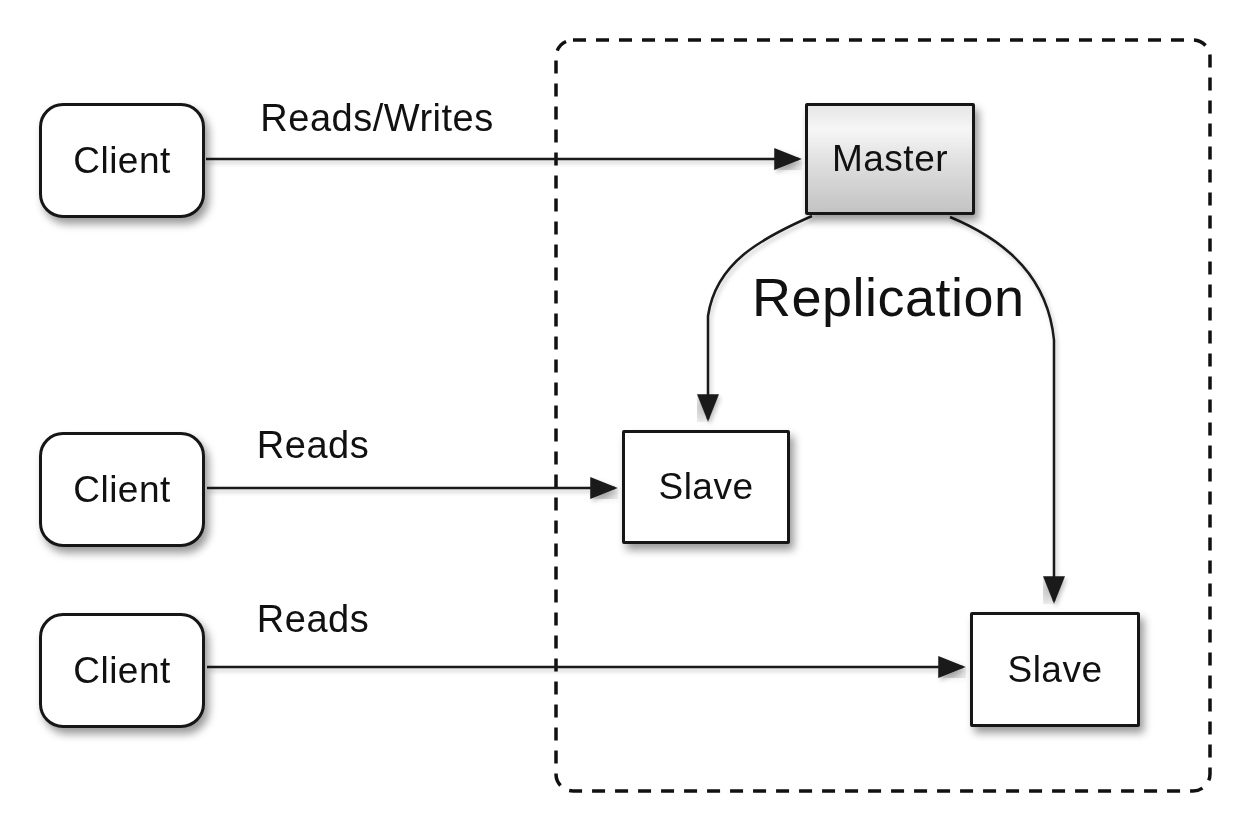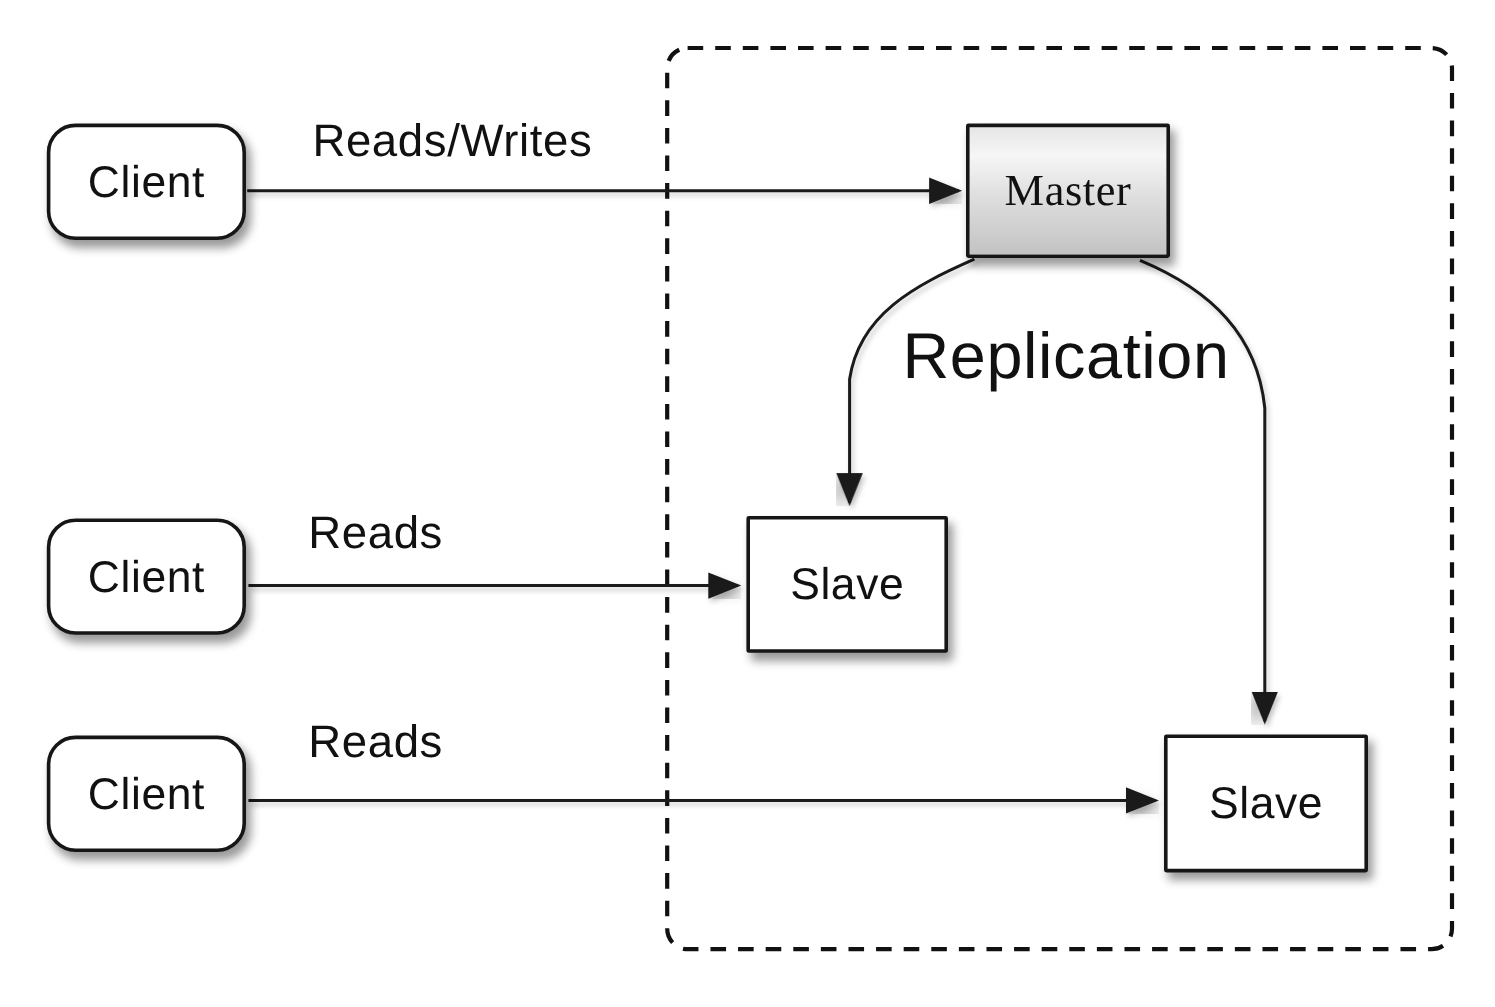--- a/index.html
+++ b/index.html
@@ -36,34 +36,33 @@
     justify-content: center;
     font-size: 37px;
     letter-spacing: 0.5px;
     border: 3px solid #161616;
     background: #ffffff;
     box-shadow: 4px 6px 8px rgba(0,0,0,0.40);
     box-sizing: border-box;
   }
   .client {
     width: 166px;
-    height: 97px;
+    height: 115px;
     border-radius: 24px;
   }
   #client-top    { left: 39px;  top: 103px; }
   #client-middle { left: 39px;  top: 432px; }
   #client-bottom { left: 39px;  top: 613px; }
   .rect-node {
     border-radius: 2px;
   }
   #master-node {
     left: 805px; top: 103px;
     width: 170px; height: 112px;
     background: linear-gradient(180deg, #e6e6e6 0%, #f6f6f6 22%, #dedede 55%, #c3c3c3 100%);
-    font-family: Liberation Serif, serif;
   }
   #slave-left-node {
     left: 622px; top: 430px;
     width: 168px; height: 114px;
   }
   #slave-right-node {
     left: 970px; top: 612px;
     width: 170px; height: 115px;
   }
   

